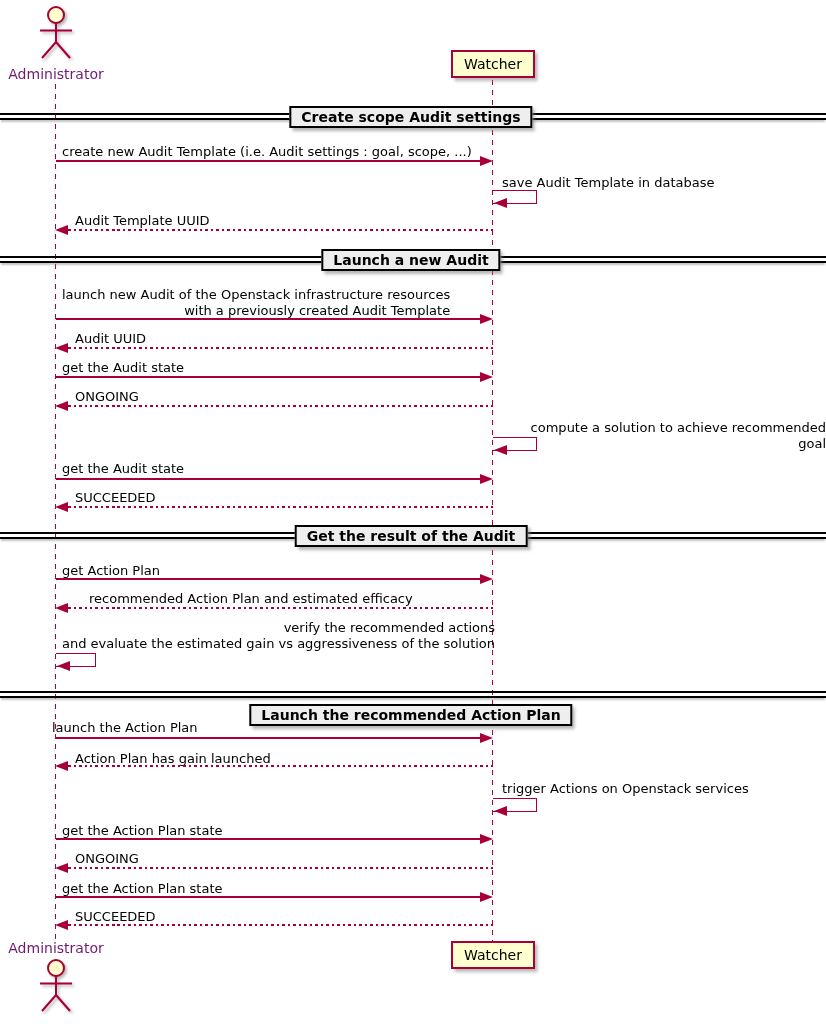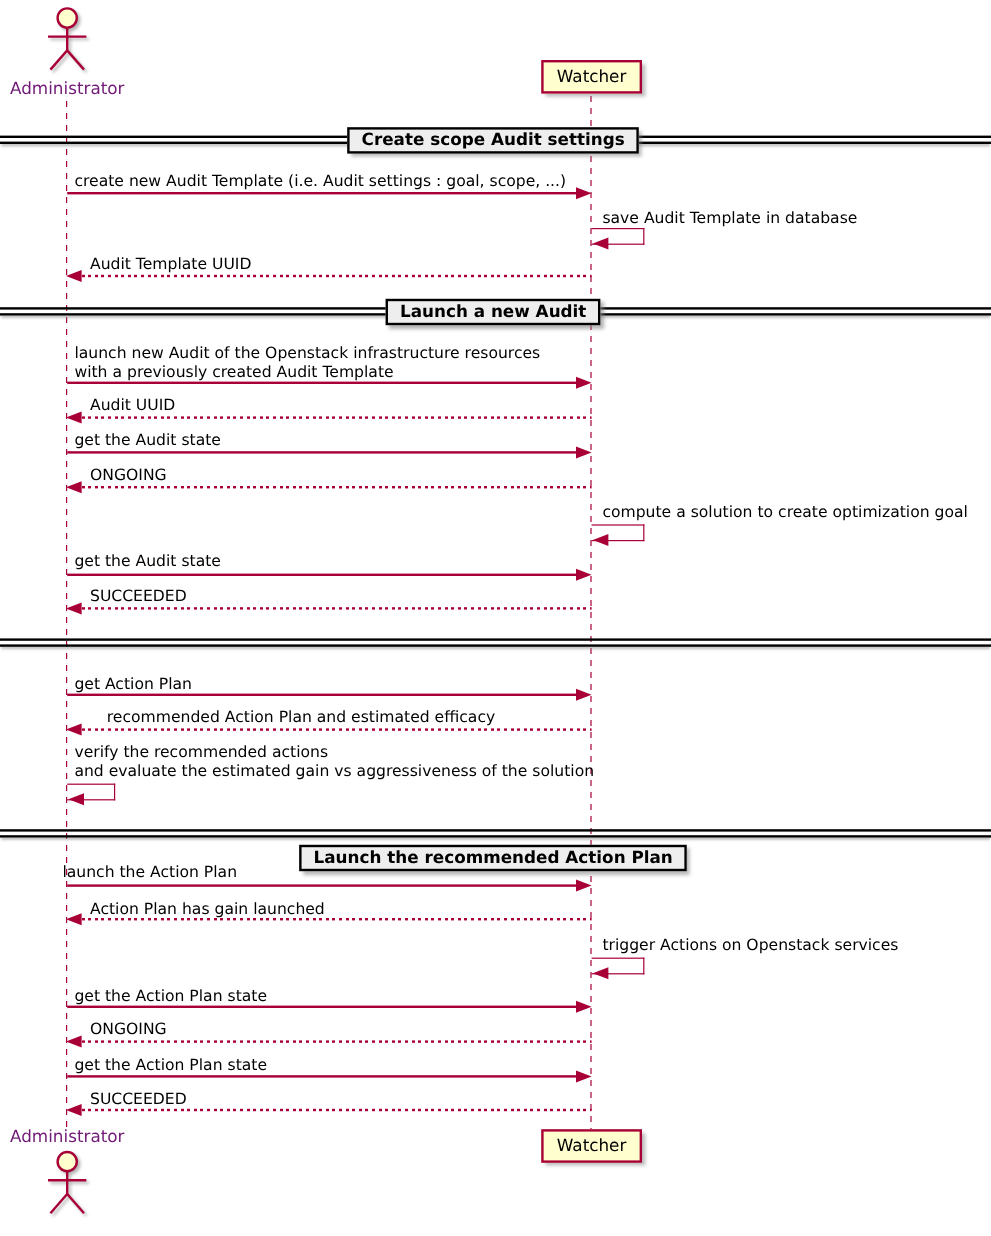--- a/index.html
+++ b/index.html
@@ -8,20 +8,21 @@
     position:relative; width:826px; height:1030px; background:#fff;
     font-family:"DejaVu Sans","Liberation Sans",sans-serif; overflow:hidden;
   }
   .lifeline {
     position:absolute; width:1px;
     background:repeating-linear-gradient(to bottom, var(--a) 0 5px, transparent 5px 10px);
   }
   .mt {
     position:absolute; font-size:13px; line-height:15.5px; color:#000;
     white-space:pre-line;
+    text-align:right;
   }
   .ln { position:absolute; }
   .ln.s { height:1.5px; background:var(--a); }
   .ln.d { height:1.5px;
     background:repeating-linear-gradient(to right, var(--a) 0 2.5px, transparent 2.5px 5.5px); }
   .ah { position:absolute; width:0; height:0;
     border-top:5px solid transparent; border-bottom:5px solid transparent; }
   .ah.r { border-left:13px solid var(--a); }
   .ah.l { border-right:13px solid var(--a); }
   .loop { position:absolute; height:14px; box-sizing:border-box;
@@ -87,33 +88,34 @@
   <div class="ah l" style="left:55px;top:343px"></div>
 
   <div class="mt" style="left:62px;top:360px">get the Audit state</div>
   <div class="ln s" style="left:56px;top:376px;width:425px"></div>
   <div class="ah r" style="left:480px;top:372px"></div>
 
   <div class="mt" style="left:75px;top:389px">ONGOING</div>
   <div class="ln d" style="left:68px;top:405px;width:425px"></div>
   <div class="ah l" style="left:55px;top:401px"></div>
 
-  <div class="mt" style="left:502px;top:420px">compute a solution to create optimization goal</div>
+  <div class="mt" style="left:502px;top:420px">compute a solution to achieve recommended goal</div>
   <div class="loop" style="left:493px;top:437px;width:44px"></div>
   <div class="ah l" style="left:494px;top:445px"></div>
 
   <div class="mt" style="left:62px;top:461px">get the Audit state</div>
   <div class="ln s" style="left:56px;top:478px;width:425px"></div>
   <div class="ah r" style="left:480px;top:474px"></div>
 
   <div class="mt" style="left:75px;top:490px">SUCCEEDED</div>
   <div class="ln d" style="left:68px;top:506px;width:425px"></div>
   <div class="ah l" style="left:55px;top:502px"></div>
 
   <div class="divlines" style="top:532px"></div>
+  <div class="divlabel" style="top:536px">Get the result of the Audit</div>
 
   <div class="mt" style="left:62px;top:563px">get Action Plan</div>
   <div class="ln s" style="left:56px;top:578px;width:425px"></div>
   <div class="ah r" style="left:480px;top:574px"></div>
 
   <div class="mt" style="left:89px;top:591px">recommended Action Plan and estimated efficacy</div>
   <div class="ln d" style="left:68px;top:607px;width:425px"></div>
   <div class="ah l" style="left:55px;top:603px"></div>
 
   <div class="mt" style="left:62px;top:620px">verify the recommended actions

